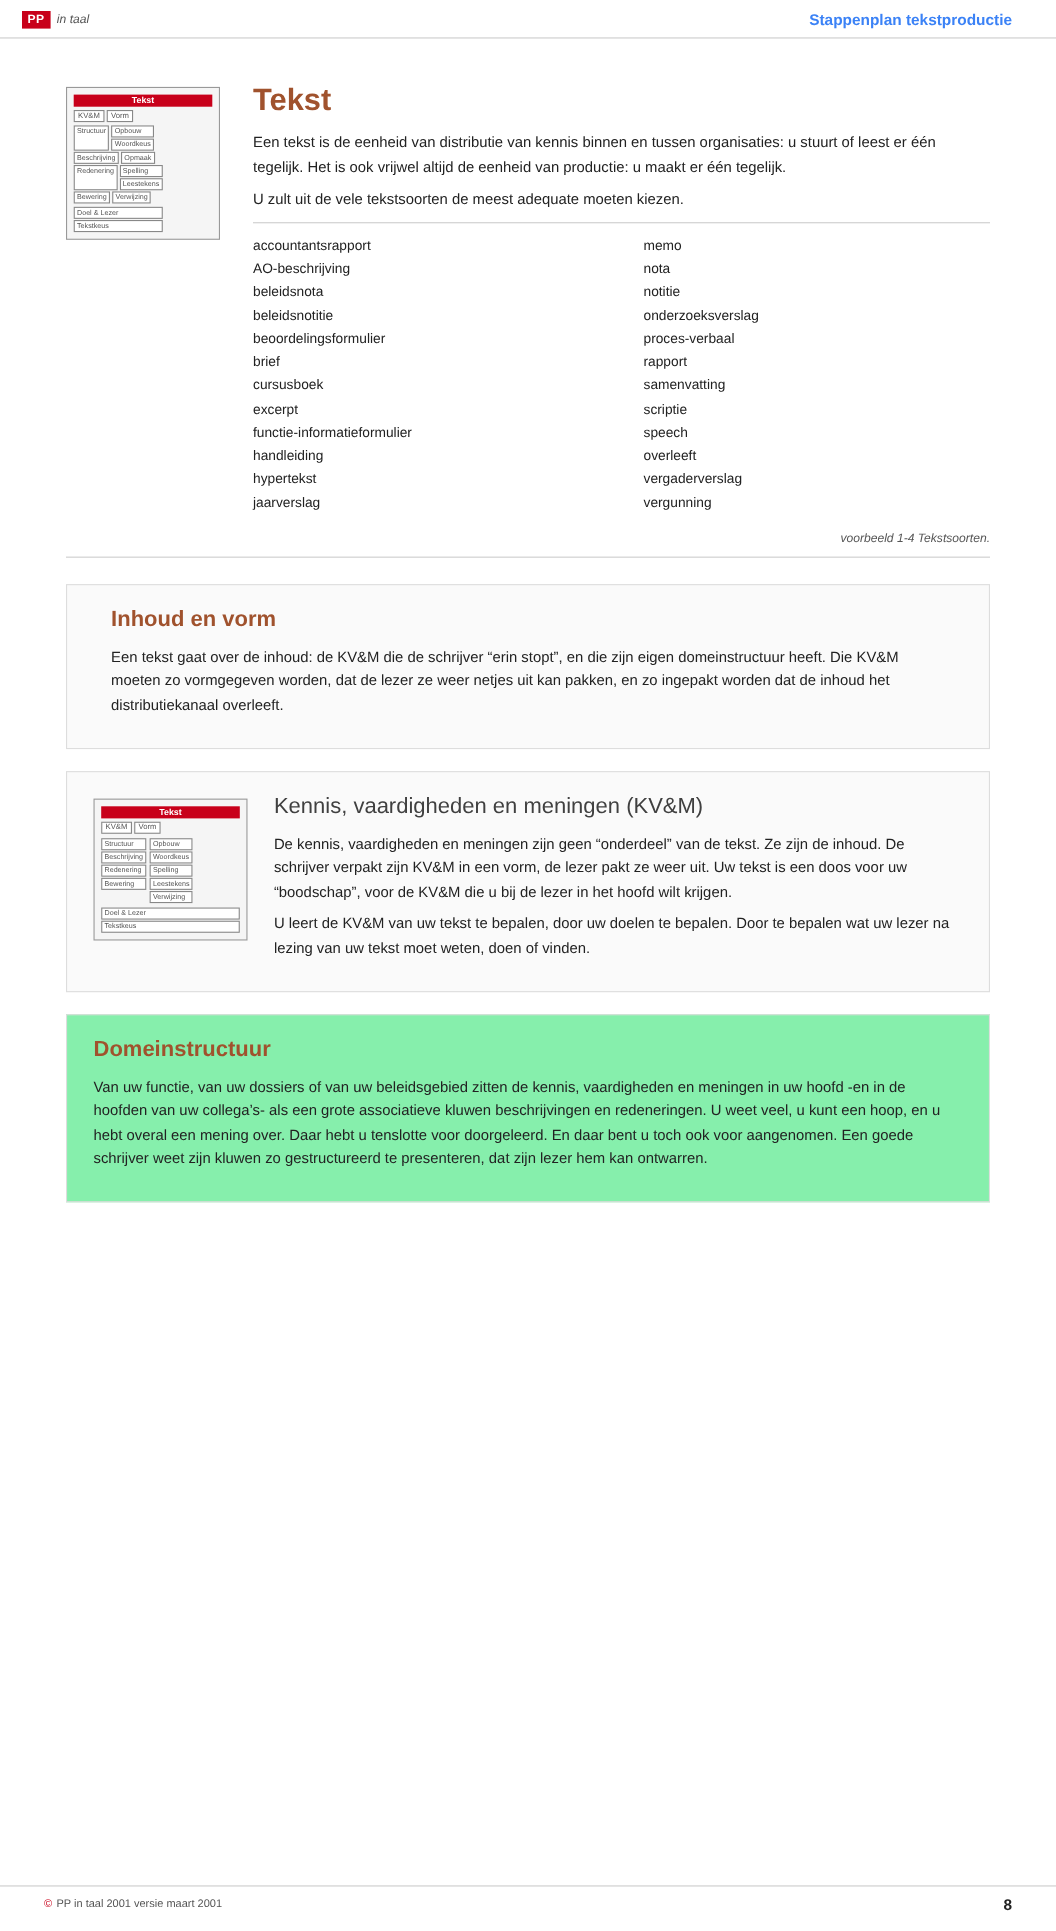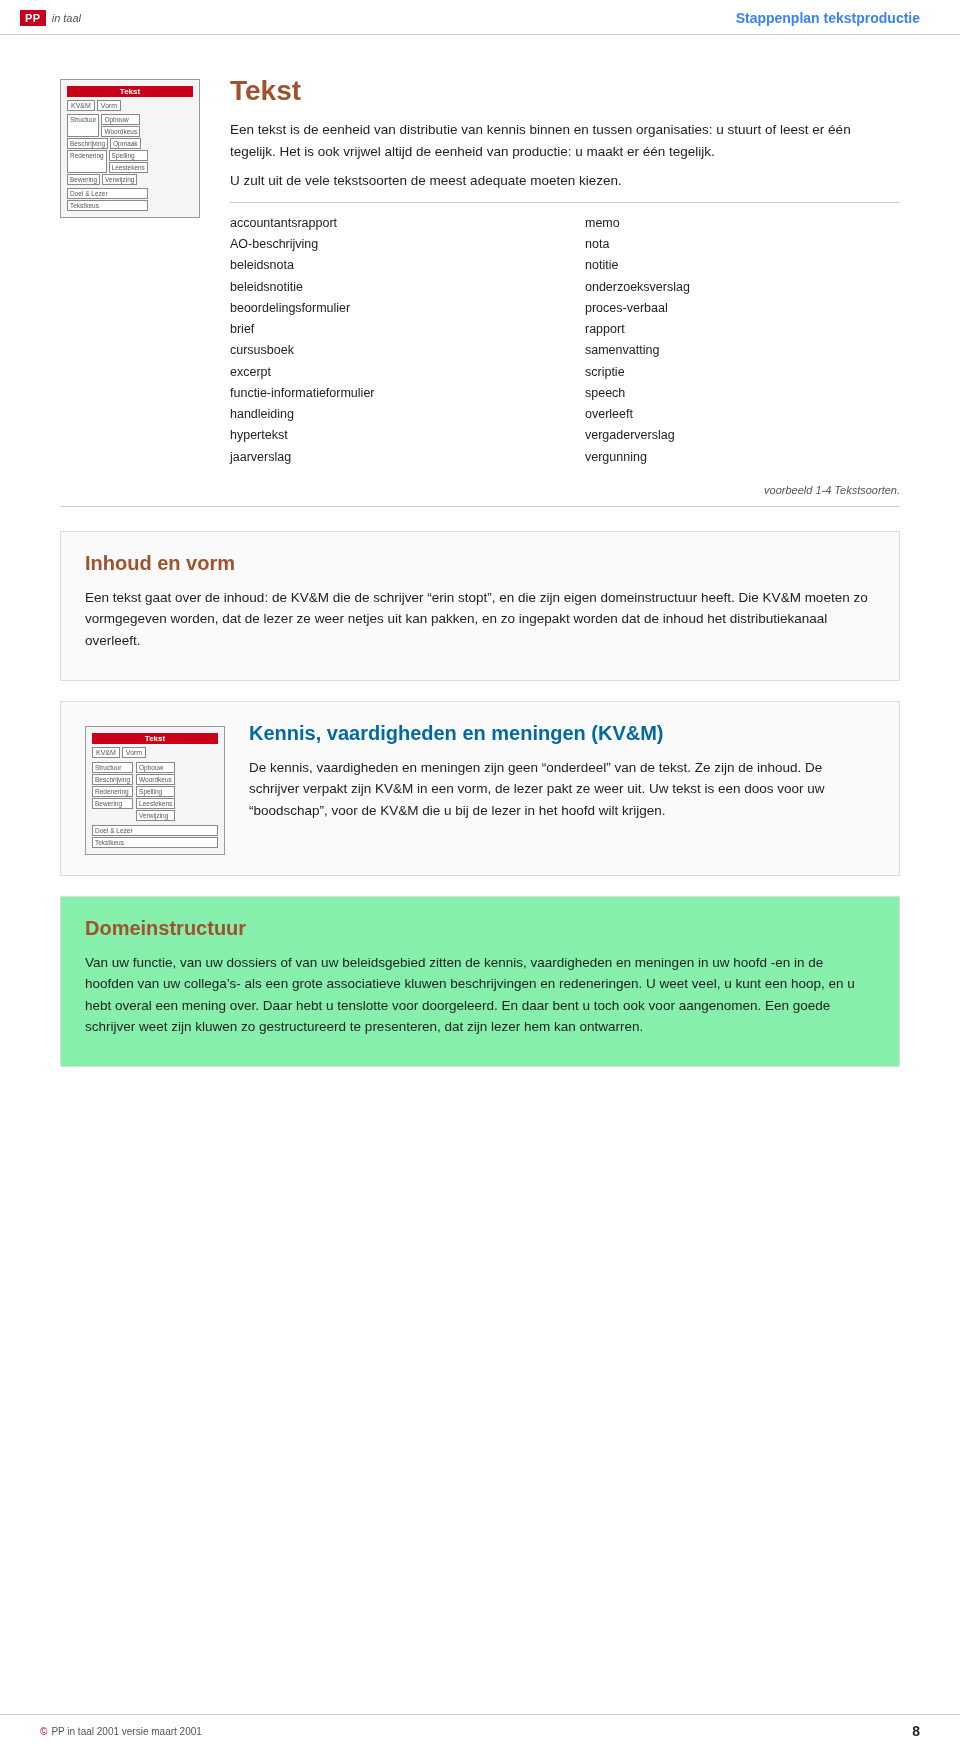--- a/index.html
+++ b/index.html
@@ -137,21 +137,21 @@
       font-size: 11px;
       color: #555;
       text-align: right;
       margin-top: 4px;
       font-style: italic;
     }
 
     
     .section-inhoud {
       margin-top: 24px;
-      padding: 20px 24px;
+      padding: 20px 40px;
       border: 1px solid #ddd;
       background: #fafafa;
       margin-bottom: 20px;
     }
     .section-inhoud-heading {
       font-size: 20px;
       font-weight: bold;
       color: #a0522d;
       margin-bottom: 12px;
     }
@@ -163,22 +163,22 @@
       margin-bottom: 20px;
       padding: 20px 24px;
       border: 1px solid #ddd;
       background: #fafafa;
     }
     .section-kennis-content {
       flex: 1;
     }
     .section-kennis-heading {
       font-size: 20px;
-      font-weight: bold;
-      color: #0369a1;
+      font-weight: normal;
+      color: #404040;
       margin-bottom: 12px;
     }
 
     
     .section-domein {
       margin-top: 4px;
       padding: 20px 24px;
       border: 1px solid #ddd;
       background: #86efac;
     }
@@ -354,20 +354,21 @@
           <div style="margin-top:2px;display:flex;flex-direction:column;gap:1px;">
             <div style="border:1px solid #888;padding:1px 2px;font-size:6.5px;background:#fff;">Doel &amp; Lezer</div>
             <div style="border:1px solid #888;padding:1px 2px;font-size:6.5px;background:#fff;">Tekstkeus</div>
           </div>
         </div>
       </div>
     </div>
     <div class="section-kennis-content">
       <div class="section-kennis-heading">Kennis, vaardigheden en meningen (KV&amp;M)</div>
       <p class="section-text">De kennis, vaardigheden en meningen zijn geen “onderdeel” van de tekst. Ze zijn de inhoud. De schrijver verpakt zijn KV&amp;M in een vorm, de lezer pakt ze weer uit. Uw tekst is een doos voor uw “boodschap”, voor de KV&amp;M die u bij de lezer in het hoofd wilt krijgen.</p>
+      <p class="section-text">U leert de KV&amp;M van uw tekst te bepalen, door uw doelen te bepalen. Door te bepalen wat uw lezer na lezing van uw tekst moet weten, doen of vinden.</p>
     </div>
   </div>
 
   <div class="section-domein">
     <div class="section-domein-heading">Domeinstructuur</div>
     <p class="section-text">Van uw functie, van uw dossiers of van uw beleidsgebied zitten de kennis, vaardigheden en meningen in uw hoofd -en in de hoofden van uw collega’s- als een grote associatieve kluwen beschrijvingen en redeneringen. U weet veel, u kunt een hoop, en u hebt overal een mening over. Daar hebt u tenslotte voor doorgeleerd. En daar bent u toch ook voor aangenomen. Een goede schrijver weet zijn kluwen zo gestructureerd te presenteren, dat zijn lezer hem kan ontwarren.</p>
   </div>
 
 </div>
 

